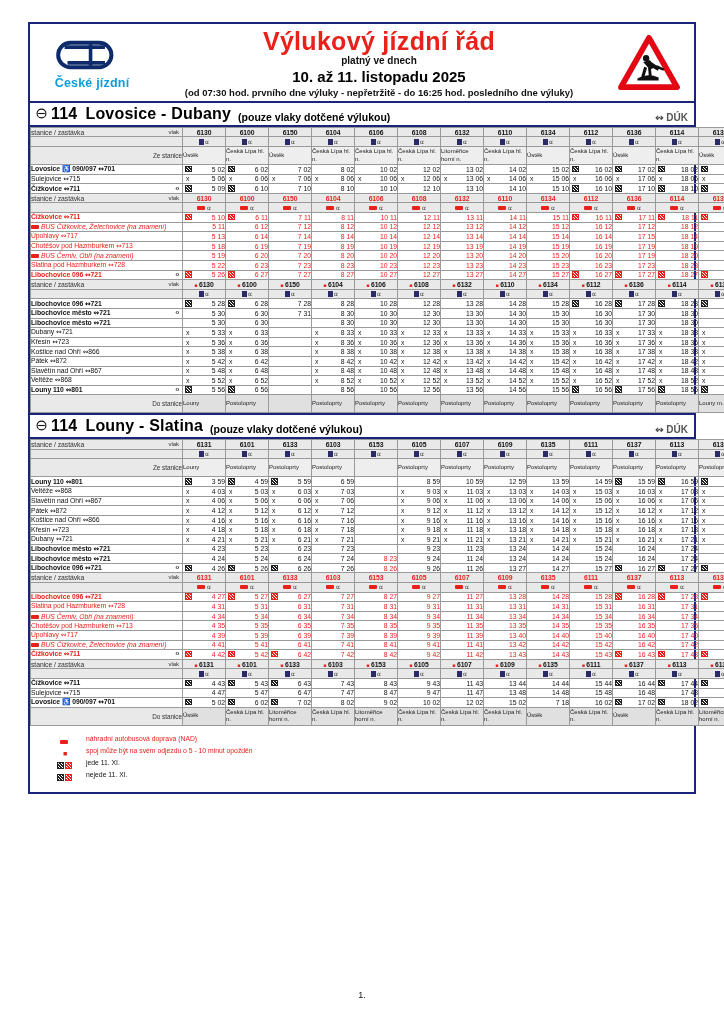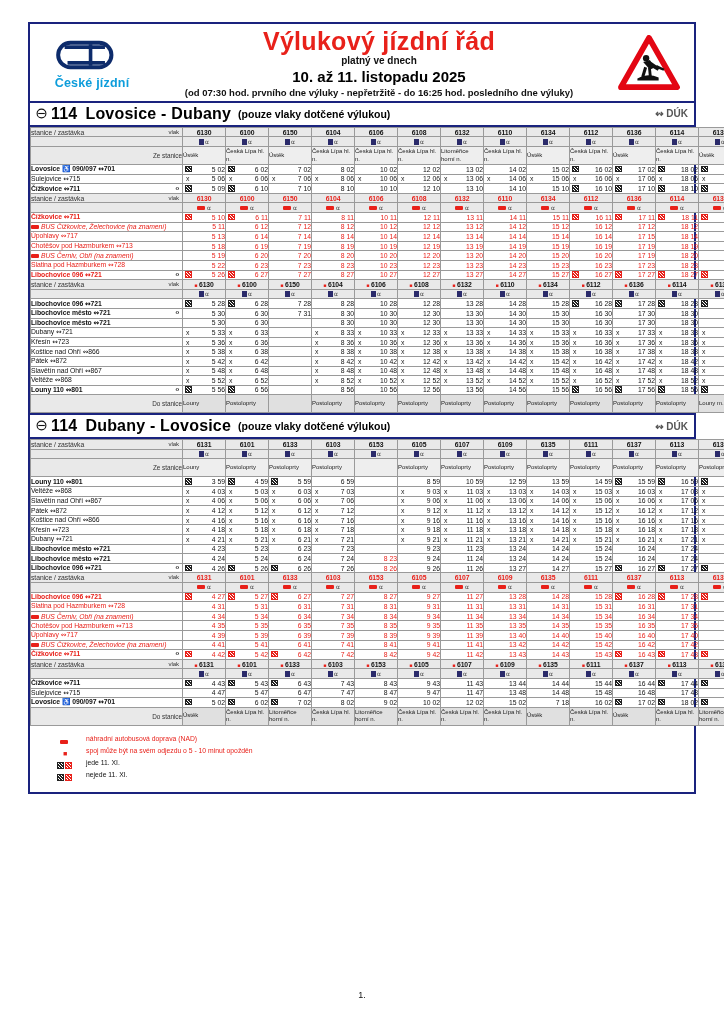--- a/index.html
+++ b/index.html
@@ -55,21 +55,21 @@
   .t-note { color:#111; font-size: 9.5px; font-weight: bold; line-height: 1.3; }
   .hdr-warn {
     width: 86px; display:flex; align-items:center; justify-content:center;
   }
   .warn-svg { width: 62px; height: 56px; }
 
   
   .tblock { border-bottom: 2px solid #1a237e; }
   .tblock:last-of-type { border-bottom: none; }
   .ttitle {
-    display: flex; align-items: center;
+    display: flex; align-items: flex-end;
     padding: 2px 6px 2px 6px;
     border-bottom: 2px solid #1a237e;
   }
   .ttitle .line-no {
     font-size: 16px; font-weight: bold; color:#000;
     margin-right: 8px; letter-spacing:.2px;
   }
   .ttitle .relation {
     font-size: 16px; font-weight: bold; color:#000; letter-spacing:.2px;
   }
@@ -688,21 +688,21 @@
             </tbody>
           </table>
         </div>
         <div class="tblock">
           <div class="ttitle">
             <span class="cdicon"><svg width="11" height="11" viewBox="0 0 20 20">
                 <circle cx="10" cy="10" r="8" fill="none" stroke="#111" stroke-width="2"></circle>
                 <path d="M4 10 h12" stroke="#111" stroke-width="2"></path>
               </svg></span>
             <span class="line-no">114</span>
-            <span class="relation">Dubany - Lovosice</span>
+            <span class="relation">Louny - Slatina</span>
             <span class="paren">(pouze vlaky dotčené výlukou)</span>
             <span class="duk">↭ DÚK</span>
           </div>
           <table class="tt">
             <colgroup>
               <col class="c-st">
               <col class="c-tr">
               <col class="c-tr">
               <col class="c-tr">
               <col class="c-tr">

